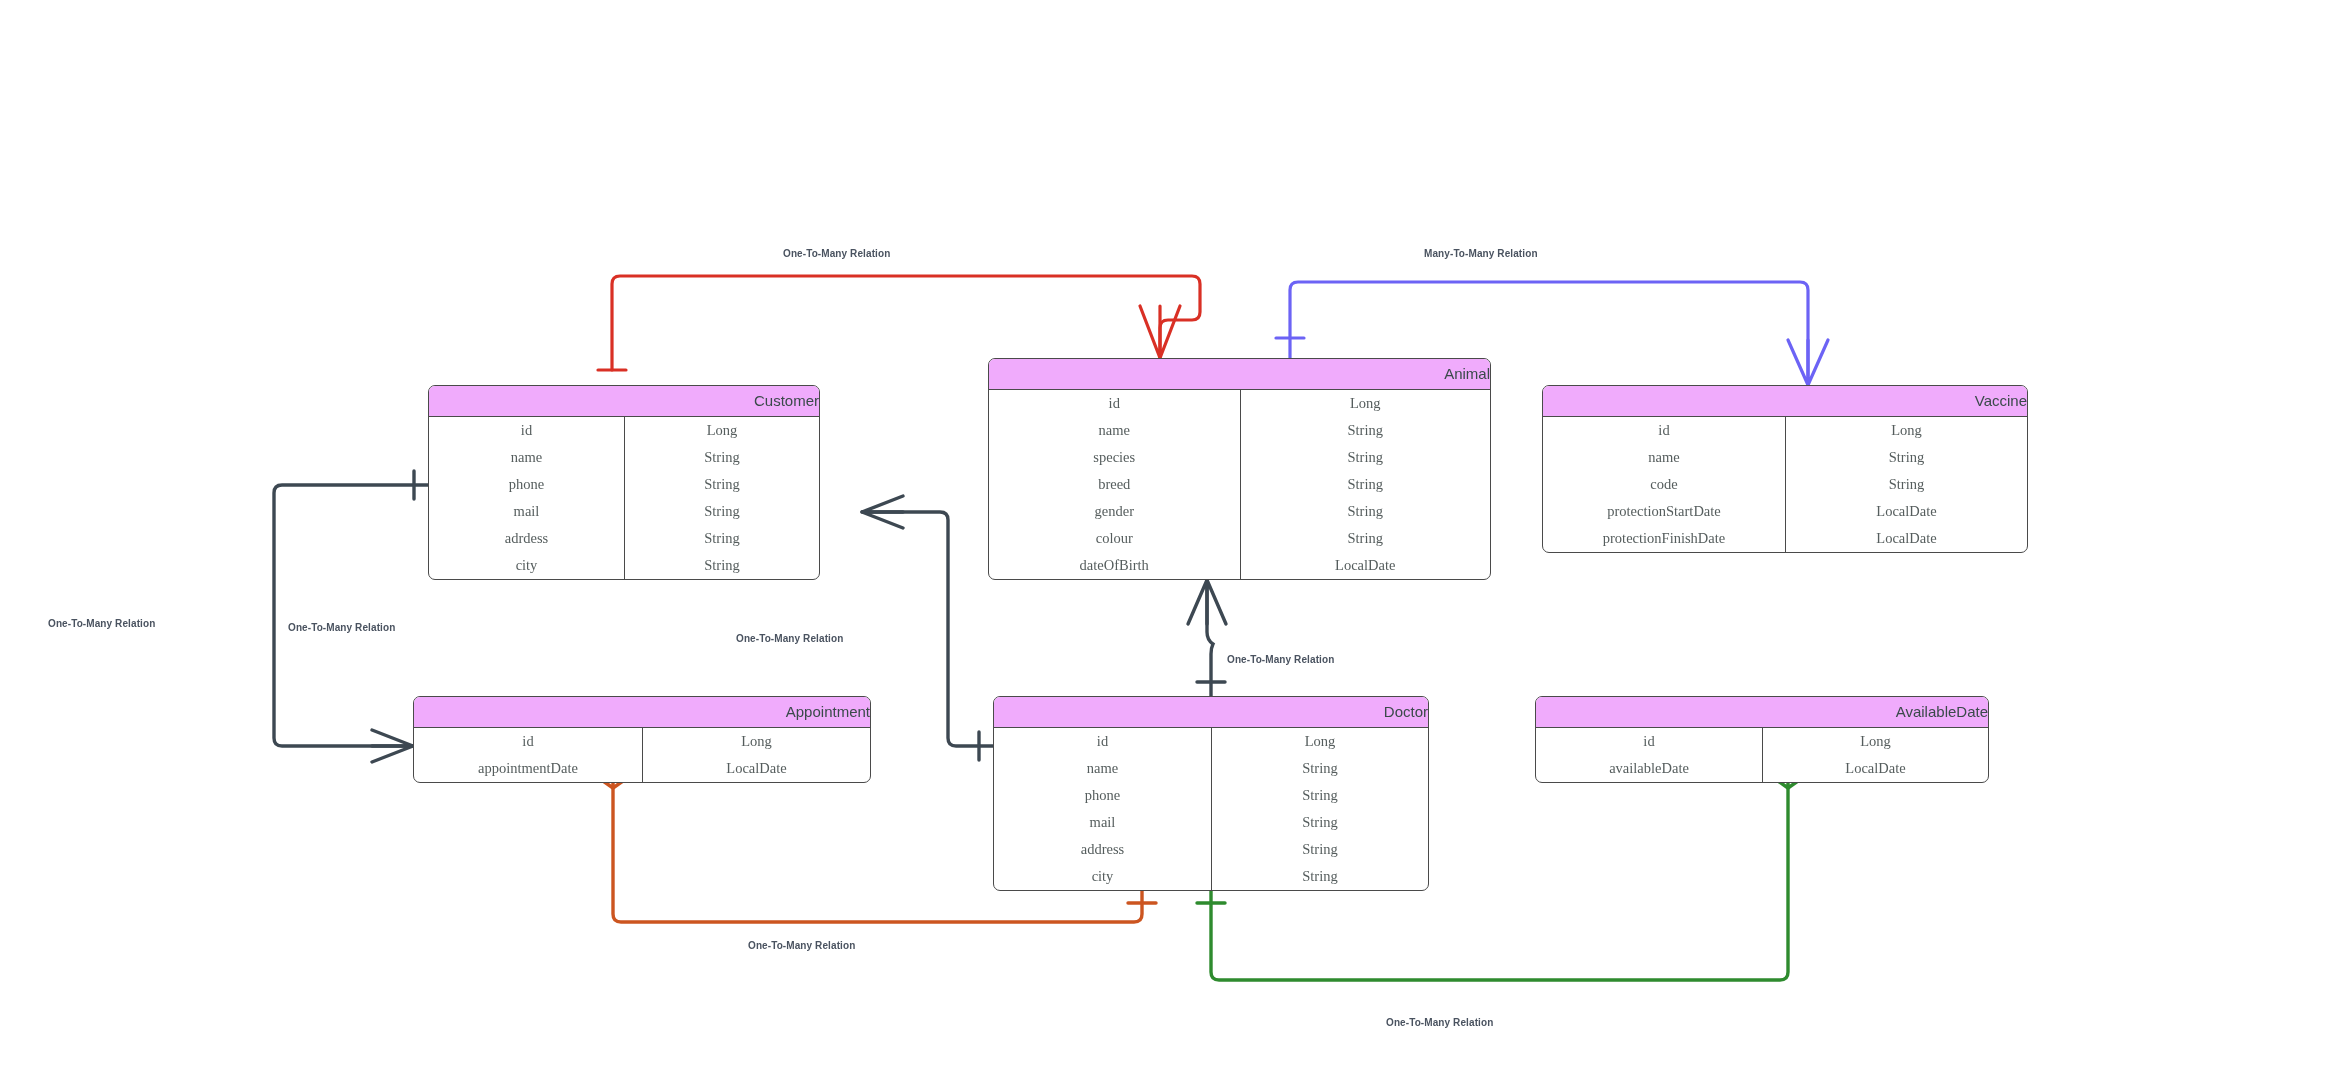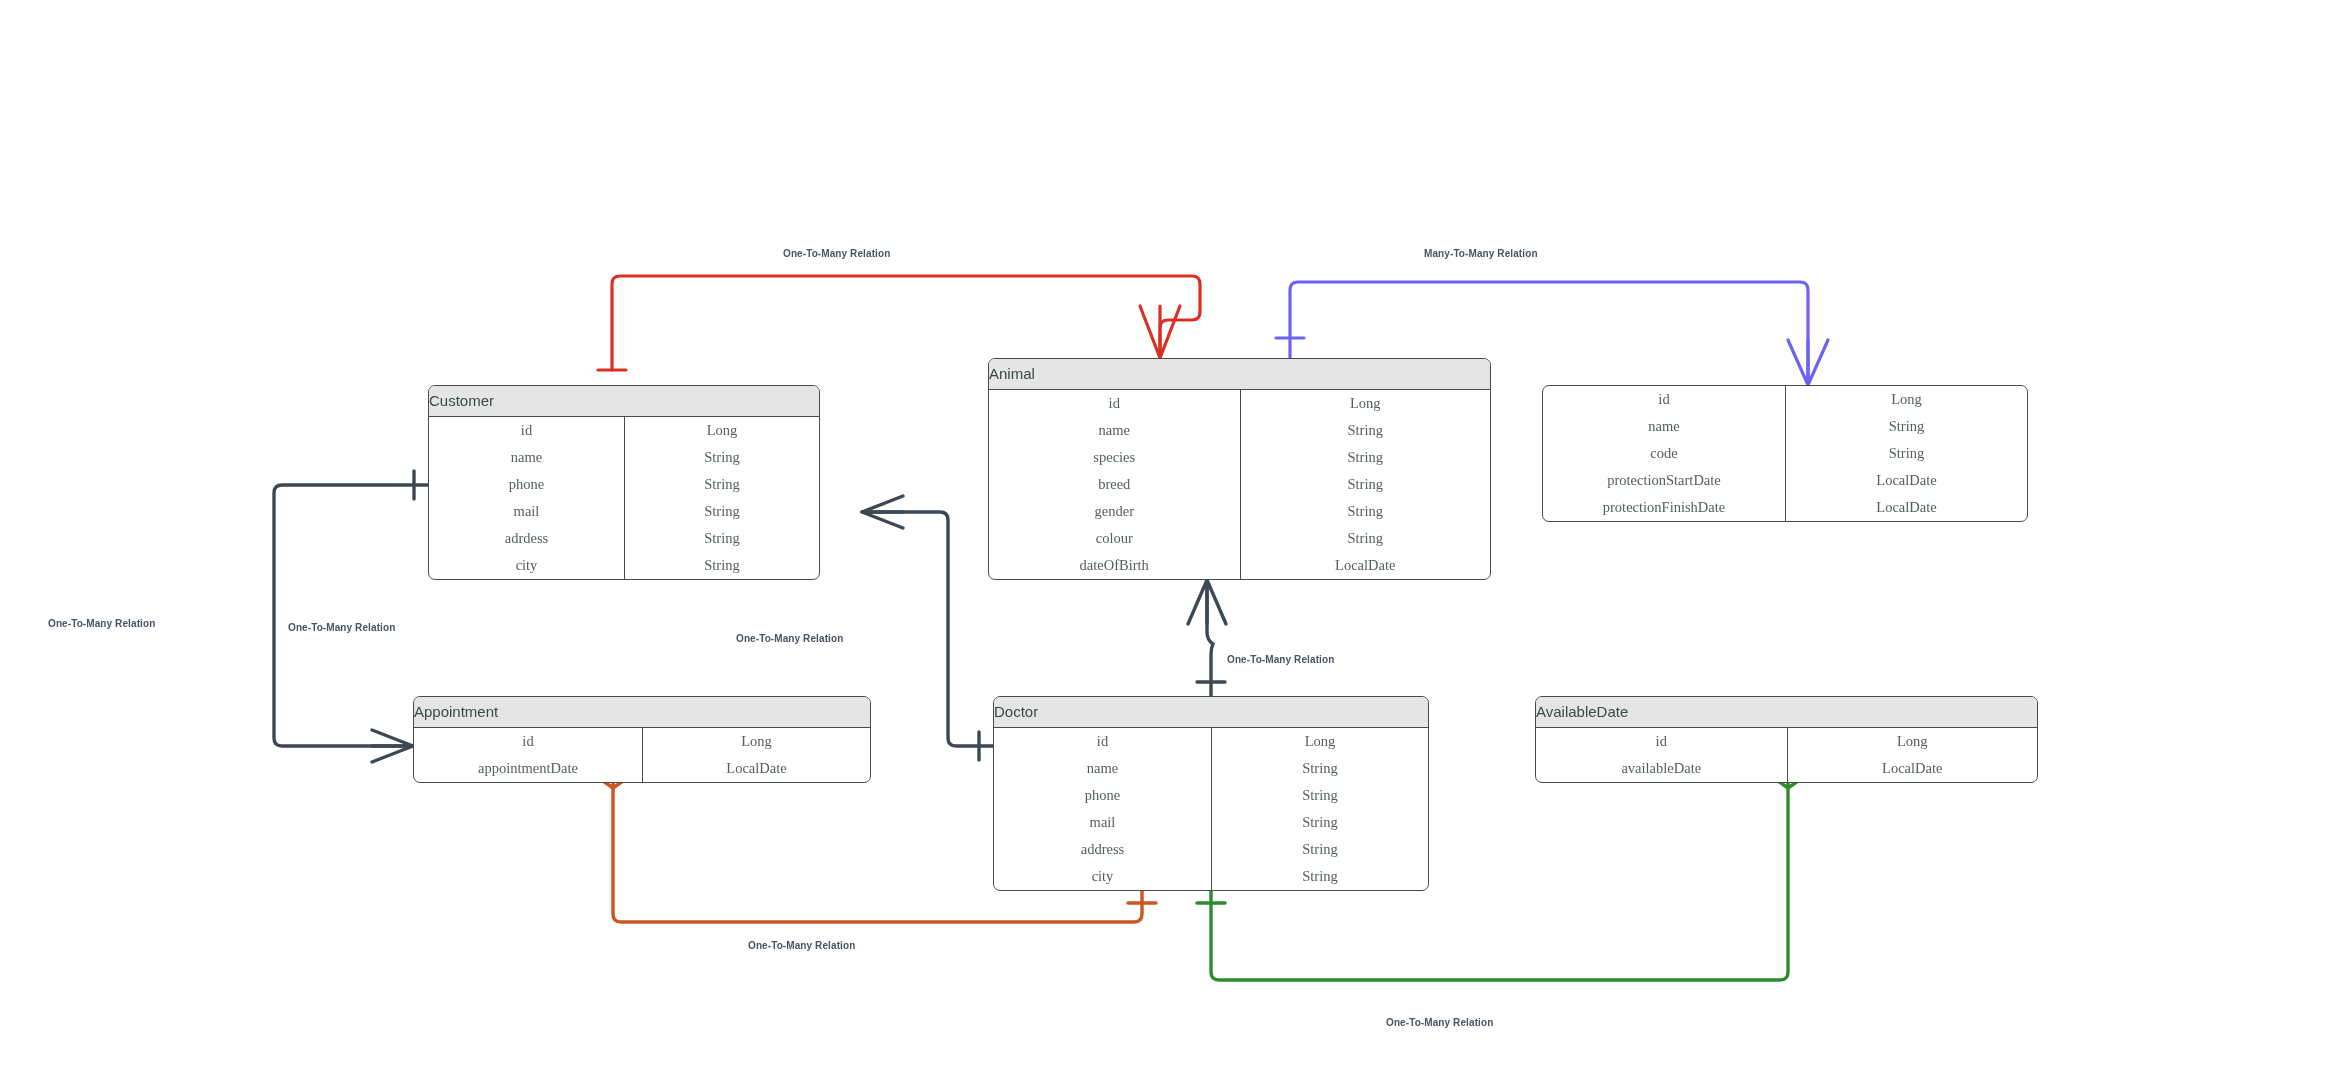--- a/index.html
+++ b/index.html
@@ -3,22 +3,22 @@
 <meta charset="utf-8">
 <style>
   html,body{margin:0;padding:0;background:#ffffff;}
   body{width:2340px;height:1072px;overflow:hidden;
        font-family:"Liberation Sans","DejaVu Sans",sans-serif;}
   #stage{position:relative;width:2340px;height:1072px;background:#ffffff;}
   #wires{position:absolute;left:0;top:0;width:2340px;height:1072px;}
 
   .entity{position:absolute;box-sizing:border-box;background:#ffffff;
           border:1px solid #4a4a4a;border-radius:7px;overflow:hidden;}
-  .ent-title{height:30px;line-height:30px;text-align:left;
-             background:#e5e5e5;border-bottom:1px solid #4a4a4a;
+  .ent-title{height:30px;line-height:30px;text-align:right;
+             background:#f0abfc;border-bottom:1px solid #4a4a4a;
              font-size:15px;color:#3a4a4a;}
   .ent-body{display:flex;}
   .col{display:flex;flex-direction:column;font-family:Liberation Serif, serif;}
   .col-name{flex:0 0 50%;border-right:1px solid #4a4a4a;}
   .col-type{flex:1 1 50%;}
   .cell{height:27px;line-height:27px;text-align:center;
         font-size:14.5px;color:#555d5d;white-space:nowrap;}
 
   .rel-label{position:absolute;font-size:10px;font-weight:bold;
              color:#4a5360;white-space:nowrap;letter-spacing:.1px;}
@@ -119,20 +119,21 @@
         <div class="cell">String</div>
         <div class="cell">String</div>
         <div class="cell">String</div>
         <div class="cell">String</div>
         <div class="cell">LocalDate</div>
       </div>
     </div>
   </div>
 
   <div class="entity" style="left:1542px;top:385px;width:486px;">
+    <div class="ent-title">Vaccine</div>
     <div class="ent-body">
       <div class="col col-name">
         <div class="cell">id</div>
         <div class="cell">name</div>
         <div class="cell">code</div>
         <div class="cell">protectionStartDate</div>
         <div class="cell">protectionFinishDate</div>
       </div>
       <div class="col col-type">
         <div class="cell">Long</div>
@@ -173,21 +174,21 @@
         <div class="cell">Long</div>
         <div class="cell">String</div>
         <div class="cell">String</div>
         <div class="cell">String</div>
         <div class="cell">String</div>
         <div class="cell">String</div>
       </div>
     </div>
   </div>
 
-  <div class="entity" style="left:1535px;top:696px;width:503px;">
+  <div class="entity" style="left:1535px;top:696px;width:454px;">
     <div class="ent-title">AvailableDate</div>
     <div class="ent-body">
       <div class="col col-name">
         <div class="cell">id</div>
         <div class="cell">availableDate</div>
       </div>
       <div class="col col-type">
         <div class="cell">Long</div>
         <div class="cell">LocalDate</div>
       </div>

